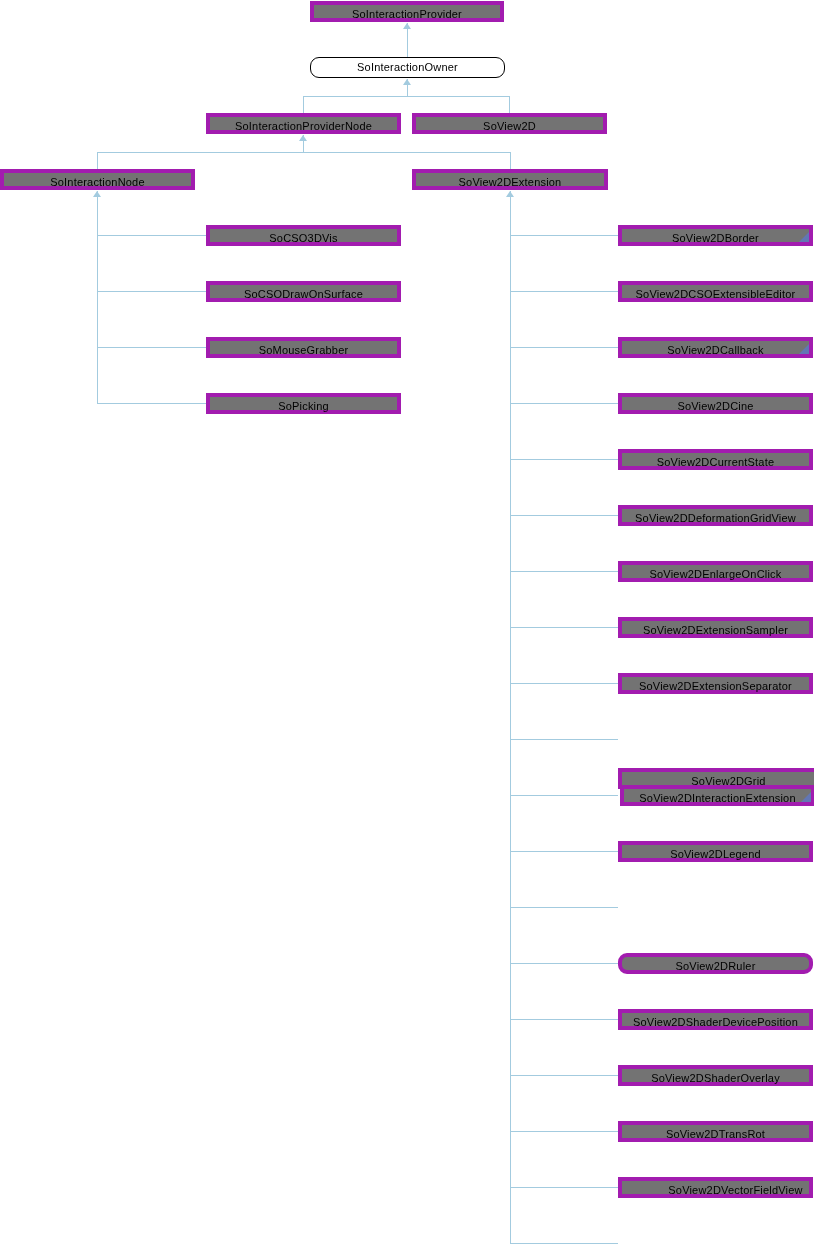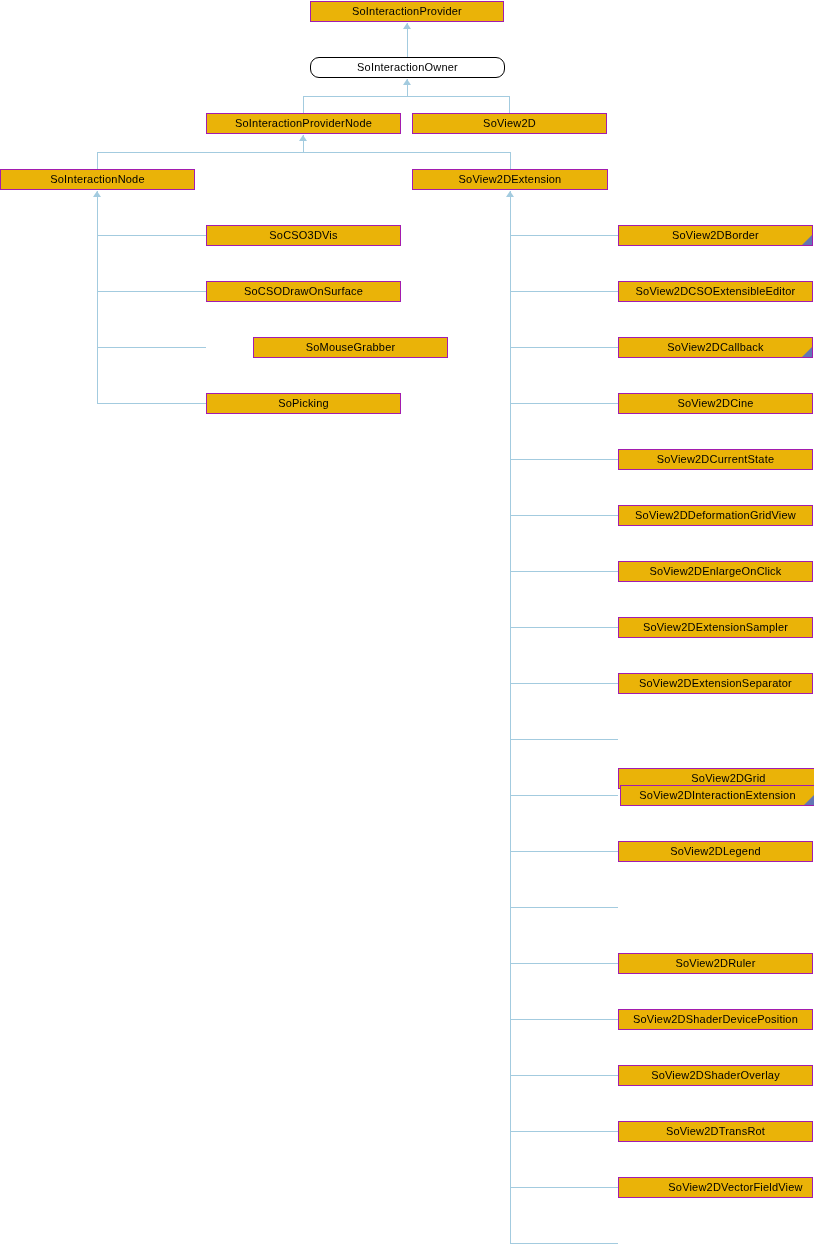--- a/index.html
+++ b/index.html
@@ -8,22 +8,22 @@
     width: 814px;
     height: 1256px;
     background: #ffffff;
     font-family: "Liberation Sans", sans-serif;
     overflow: hidden;
   }
   .node {
     position: absolute;
     box-sizing: border-box;
     height: 21px;
-    border: 1px solid #a21caf;
-    background: #eab308;
+    border: 4px solid #a21caf;
+    background: #737373;
     text-align: center;
     line-height: 19px;
     font-size: 11px;
     letter-spacing: 0.2px;
     color: #000000;
     white-space: nowrap;
     cursor: pointer;
   }
   .node.current {
     border: 1px solid #000000;
@@ -96,33 +96,33 @@
     <div class="edge" style="left: 510px; top: 1187px; width: 108px; height: 1px;"></div>
     <div class="edge" style="left: 510px; top: 1243px; width: 108px; height: 1px;"></div>
     <div class="node" style="left: 310px; top: 1px; width: 194px;"><span>SoInteractionProvider</span></div>
     <div class="node current" style="left: 310px; top: 57px; width: 195px; border-radius: 9px;"><span>SoInteractionOwner</span></div>
     <div class="node" style="left: 206px; top: 113px; width: 195px;"><span>SoInteractionProviderNode</span></div>
     <div class="node" style="left: 412px; top: 113px; width: 195px;"><span>SoView2D</span></div>
     <div class="node" style="left: 0px; top: 169px; width: 195px; text-align: center;"><span>SoInteractionNode</span></div>
     <div class="node" style="left: 412px; top: 169px; width: 196px;"><span>SoView2DExtension</span></div>
     <div class="node" style="left: 206px; top: 225px; width: 195px;"><span>SoCSO3DVis</span></div>
     <div class="node" style="left: 206px; top: 281px; width: 195px;"><span>SoCSODrawOnSurface</span></div>
-    <div class="node" style="left: 206px; top: 337px; width: 195px; margin-left: 47px;"><span>SoMouseGrabber</span></div>
+    <div class="node" style="left: 206px; top: 337px; width: 195px;"><span>SoMouseGrabber</span></div>
     <div class="node" style="left: 206px; top: 393px; width: 195px;"><span>SoPicking</span></div>
     <div class="node" style="left: 618px; top: 225px; width: 195px;"><span>SoView2DBorder</span><div class="corner"></div></div>
     <div class="node" style="left: 618px; top: 281px; width: 195px;"><span>SoView2DCSOExtensibleEditor</span></div>
     <div class="node" style="left: 618px; top: 337px; width: 195px;"><span>SoView2DCallback</span><div class="corner"></div></div>
     <div class="node" style="left: 618px; top: 393px; width: 195px;"><span>SoView2DCine</span></div>
     <div class="node" style="left: 618px; top: 449px; width: 195px;"><span>SoView2DCurrentState</span></div>
     <div class="node" style="left: 618px; top: 505px; width: 195px;"><span>SoView2DDeformationGridView</span></div>
     <div class="node" style="left: 618px; top: 561px; width: 195px;"><span>SoView2DEnlargeOnClick</span></div>
     <div class="node" style="left: 618px; top: 617px; width: 195px;"><span>SoView2DExtensionSampler</span></div>
     <div class="node" style="left: 618px; top: 673px; width: 195px;"><span>SoView2DExtensionSeparator</span></div>
     <div class="node" style="left: 618px; top: 760px; width: 221px; margin-top: 8px;"><span>SoView2DGrid</span></div>
     <div class="node" style="left: 620px; top: 785px; width: 195px;"><span>SoView2DInteractionExtension</span><div class="corner"></div></div>
     <div class="node" style="left: 618px; top: 841px; width: 195px;"><span>SoView2DLegend</span></div>
-    <div class="node" style="left: 618px; top: 953px; width: 195px;"><span>SoView2DRuler</span></div>
+    <div class="node" style="left: 618px; top: 953px; width: 195px; border-radius: 9px;"><span>SoView2DRuler</span></div>
     <div class="node" style="left: 618px; top: 1009px; width: 195px;"><span>SoView2DShaderDevicePosition</span></div>
     <div class="node" style="left: 618px; top: 1065px; width: 195px;"><span>SoView2DShaderOverlay</span></div>
     <div class="node" style="left: 618px; top: 1121px; width: 195px;"><span>SoView2DTransRot</span></div>
     <div class="node" style="left: 618px; top: 1177px; width: 195px; padding-left: 40px;"><span>SoView2DVectorFieldView</span></div>
     <div class="node" style="left: 618px; top: 1233px; width: 195px; margin-top: 40px;"><span>SoView2DVoxelView</span></div>
   </div>
 
 </body></html>

